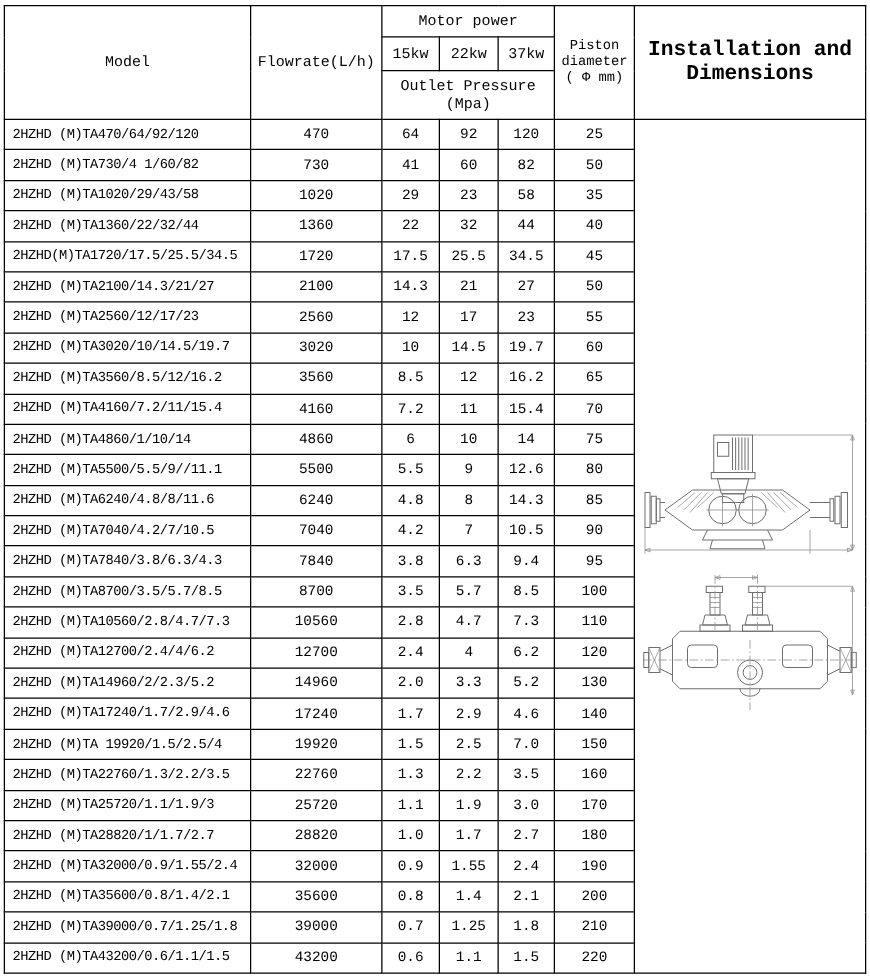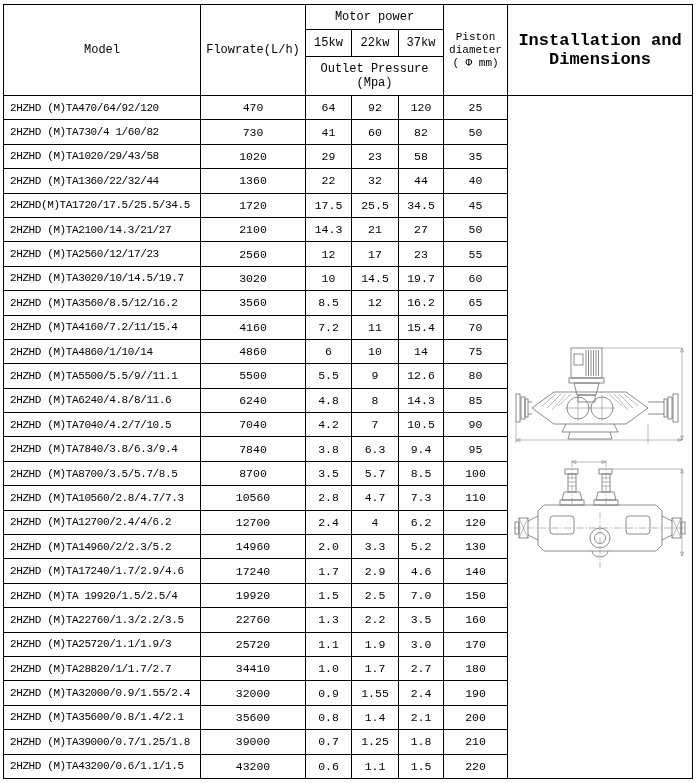--- a/index.html
+++ b/index.html
@@ -293,21 +293,21 @@
   </tr>
         <tr>
     <td class="c-model">2HZHD (M)TA7040/4.2/7/10.5</td>
     <td class="c-num">7040</td>
     <td class="c-num">4.2</td>
     <td class="c-num">7</td>
     <td class="c-num">10.5</td>
     <td class="c-num">90</td>
   </tr>
         <tr>
-    <td class="c-model">2HZHD (M)TA7840/3.8/6.3/9.4</td>
+    <td class="c-model">2HZHD (M)TA7840/3.8/6.3/4.3</td>
     <td class="c-num">7840</td>
     <td class="c-num">3.8</td>
     <td class="c-num">6.3</td>
     <td class="c-num">9.4</td>
     <td class="c-num">95</td>
   </tr>
         <tr>
     <td class="c-model">2HZHD (M)TA8700/3.5/5.7/8.5</td>
     <td class="c-num">8700</td>
     <td class="c-num">3.5</td>
@@ -366,21 +366,21 @@
         <tr>
     <td class="c-model">2HZHD (M)TA25720/1.1/1.9/3</td>
     <td class="c-num">25720</td>
     <td class="c-num">1.1</td>
     <td class="c-num">1.9</td>
     <td class="c-num">3.0</td>
     <td class="c-num">170</td>
   </tr>
         <tr>
     <td class="c-model">2HZHD (M)TA28820/1/1.7/2.7</td>
-    <td class="c-num">34410</td>
+    <td class="c-num">28820</td>
     <td class="c-num">1.0</td>
     <td class="c-num">1.7</td>
     <td class="c-num">2.7</td>
     <td class="c-num">180</td>
   </tr>
         <tr>
     <td class="c-model">2HZHD (M)TA32000/0.9/1.55/2.4</td>
     <td class="c-num">32000</td>
     <td class="c-num">0.9</td>
     <td class="c-num">1.55</td>

